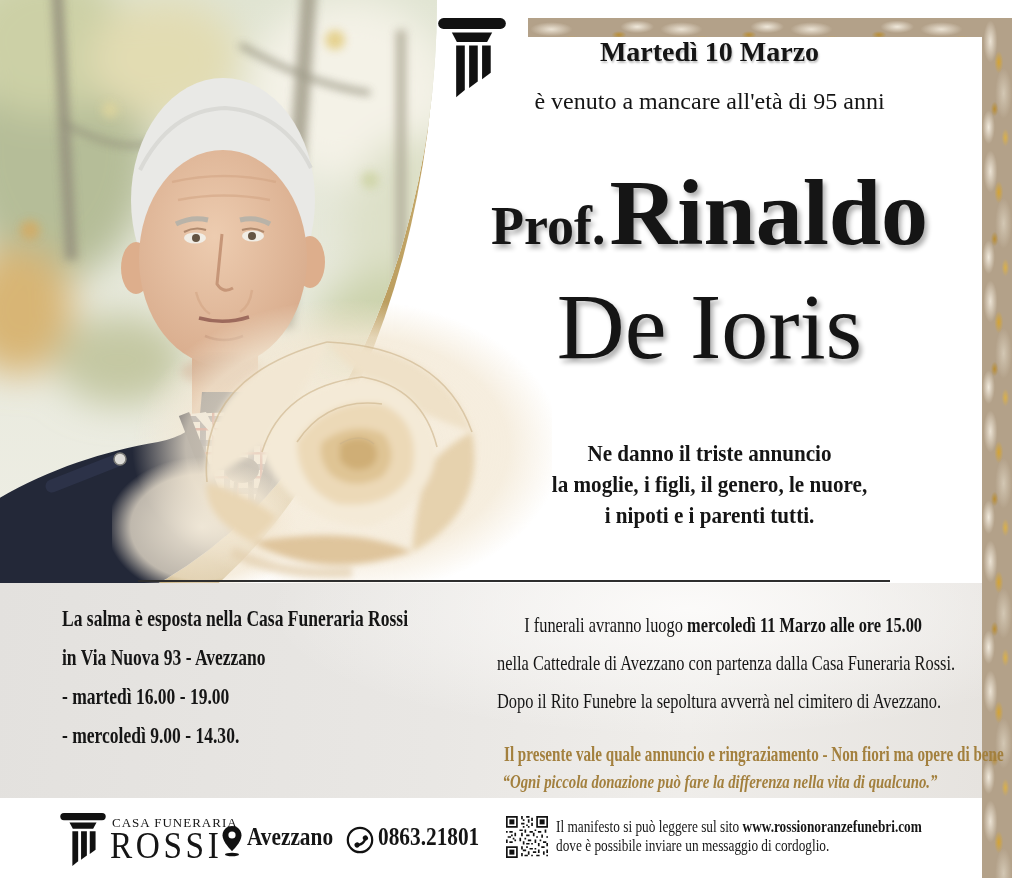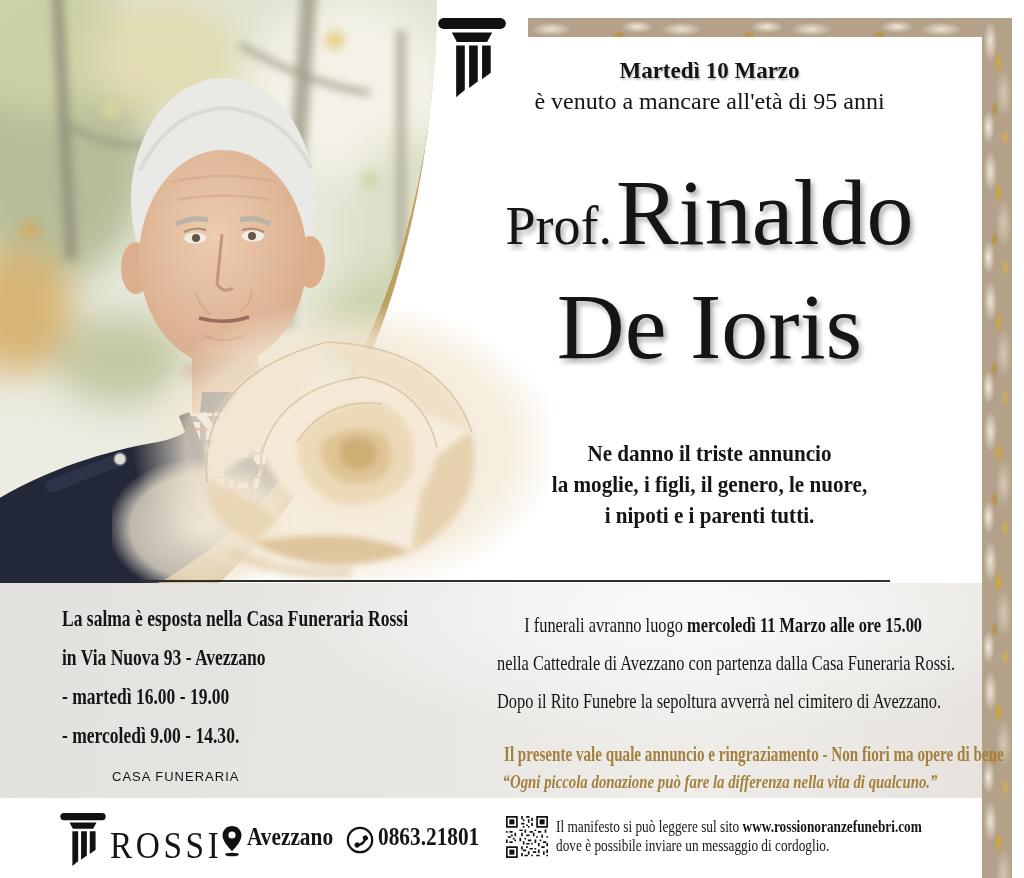--- a/index.html
+++ b/index.html
@@ -33,23 +33,23 @@
 
   
   #gold-arc{left:0;top:0;width:436px;height:674px;
     border-radius:0 0 100% 0;
     background:linear-gradient(135deg,#7e6130 0%,#a7874b 35%,#c3a667 55%,#96753a 100%);}
   #photo-clip{left:0;top:0;width:437px;height:626px;
     border-radius:0 0 100% 0;overflow:hidden;background:#e9ebdd;}
 
   
   .rightcol{left:437px;width:545px;text-align:center;}
-  #date-line{top:58px;font-size:23px;font-weight:bold;text-shadow:1px 2px 2px rgba(0,0,0,.25);}
+  #date-line{top:36px;font-size:28px;font-weight:bold;text-shadow:1px 2px 2px rgba(0,0,0,.25);}
   #sub-line{top:88px;font-size:24px;}
-  #name-line1{top:158px;font-weight:normal;text-shadow:3px 4px 5px rgba(0,0,0,.32);}
+  #name-line1{top:158px;font-weight:bold;text-shadow:3px 4px 5px rgba(0,0,0,.32);}
   #name-line1 .t{font-size:54px;}
   #name-line1 .n{font-size:94px;}
   #name-line2{top:272px;font-size:94px;font-weight:normal;text-shadow:3px 4px 5px rgba(0,0,0,.32);}
   #family-block{top:438px;font-size:24px;font-weight:bold;line-height:31px;
     transform:scaleX(.88);transform-origin:50% 0;}
   #divider{left:138px;top:580px;width:752px;height:2px;background:#2e2e2e;}
   #bottom-band{left:0;top:583px;width:982px;height:215px;
     background:
       radial-gradient(ellipse 560px 170px at 70% 12%, rgba(252,251,250,.95), rgba(252,251,250,0) 75%),
       linear-gradient(95deg,#e3e1de 0%,#e9e7e4 45%,#efedea 70%,#e6e3df 100%);}
@@ -59,21 +59,21 @@
     font-size:21px;line-height:38px;}
   #funeral-block .ln{white-space:nowrap;transform:scaleX(.78);transform-origin:50% 0;}
   #notice-line{left:420px;top:742px;width:600px;text-align:center;font-weight:bold;
     font-size:21px;color:#a3803e;white-space:nowrap;transform:scaleX(.72);transform-origin:50% 0;}
   #notice-quote{left:420px;top:771px;width:600px;text-align:center;font-style:italic;font-weight:bold;
     font-size:19px;color:#a3803e;white-space:nowrap;transform:scaleX(.78);transform-origin:50% 0;}
 
   
   #footer{left:0;top:798px;width:982px;height:80px;background:#ffffff;}
   #footer-logo-icon{left:58px;top:810px;}
-  #brand-top{left:112px;top:769px;font-size:13px;letter-spacing:1px;font-family:Liberation Sans, sans-serif;}
+  #brand-top{left:112px;top:815px;font-size:13px;letter-spacing:1px;font-family:Liberation Serif, serif;}
   #brand-name{left:110px;top:824px;font-size:37px;letter-spacing:4px;transform:scaleX(.9);transform-origin:0 0;}
   #pin-icon{left:221px;top:825px;}
   #city{left:247px;top:822px;font-size:26px;font-weight:bold;white-space:nowrap;transform:scaleX(.82);transform-origin:0 0;}
   #phone-icon{left:346px;top:826px;}
   #phone{left:378px;top:822px;font-size:26px;font-weight:bold;white-space:nowrap;transform:scaleX(.82);transform-origin:0 0;}
   #qr{left:506px;top:816px;}
   #site-text{left:556px;top:817px;font-size:17.5px;line-height:19px;white-space:nowrap;
     transform:scaleX(.76);transform-origin:0 0;}
 </style>
 </head>

